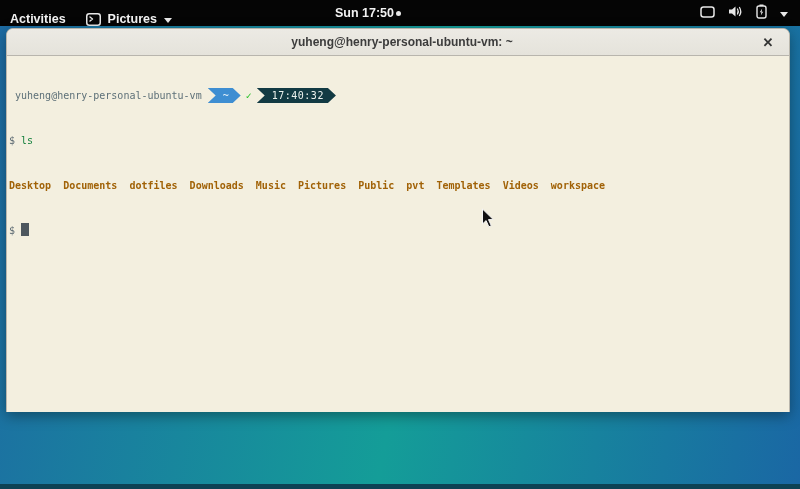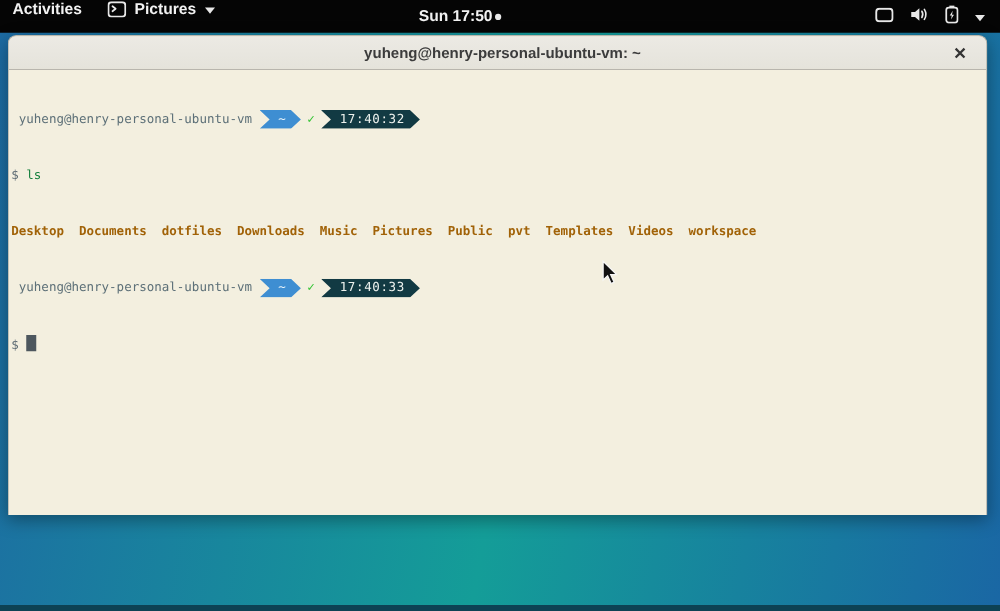--- a/index.html
+++ b/index.html
@@ -15,21 +15,21 @@
     background:linear-gradient(100deg, #1d6ba3 0%, #149d98 52%, #1a67a4 100%);
   }
   .bottom-strip {
     position:absolute; left:0; right:0; bottom:0; height:5px;
     background:#0d4254;
   }
   
   .topbar {
     position:absolute; top:0; left:0; right:0; height:26px;
     background:#050505; color:#f2f2f2;
-    display:flex; align-items:flex-start;
+    display:flex; align-items:flex-end;
     font-size:12.5px; font-weight:700;
   }
   .topbar-left { display:flex; align-items:center; gap:20px; padding-left:10px; }
   .activities { cursor:pointer; }
   .appmenu { display:flex; align-items:center; gap:7px; cursor:pointer; }
   .term-app-icon { display:inline-block; width:15px; height:13px; }
   .caret {
     display:inline-block; width:0; height:0; margin-top:2px;
     border-left:4px solid transparent; border-right:4px solid transparent;
     border-top:5px solid #e8e8e8;
@@ -148,21 +148,20 @@
   <div class="window">
     <div class="titlebar">
       <span>yuheng@henry-personal-ubuntu-vm: ~</span>
       <span class="close-btn">✕</span>
     </div>
 
     <div class="term">
       <div class="term-line"><span> yuheng@henry-personal-ubuntu-vm </span><span class="seg seg-path">~</span><span class="check">✓</span><span class="seg seg-time">17:40:32</span></div>
       <div class="term-line"><span class="dollar">$ </span><span class="cmd">ls</span></div>
       <div class="term-line dirs">Desktop  Documents  dotfiles  Downloads  Music  Pictures  Public  pvt  Templates  Videos  workspace</div>
-      <div class="term-line"><span> yuheng@henry-personal-ubuntu-vm </span><span class="seg seg-path">~</span><span class="check">✓</span><span class="seg seg-time">17:40:33</span></div>
       <div class="term-line"><span class="dollar">$ </span><span class="cursor-block"></span></div>
     </div>
   </div>
 
   <div class="mouse">
     <svg width="13" height="20" viewBox="0 0 13 20">
       <path d="M1.5 1 L1.5 16 L5.1 12.6 L7.9 18.8 L10.3 17.7 L7.5 11.6 L12.3 11.6 Z" fill="#111" stroke="#f5f5f5" stroke-width="1"></path>
     </svg>
   </div>
 

